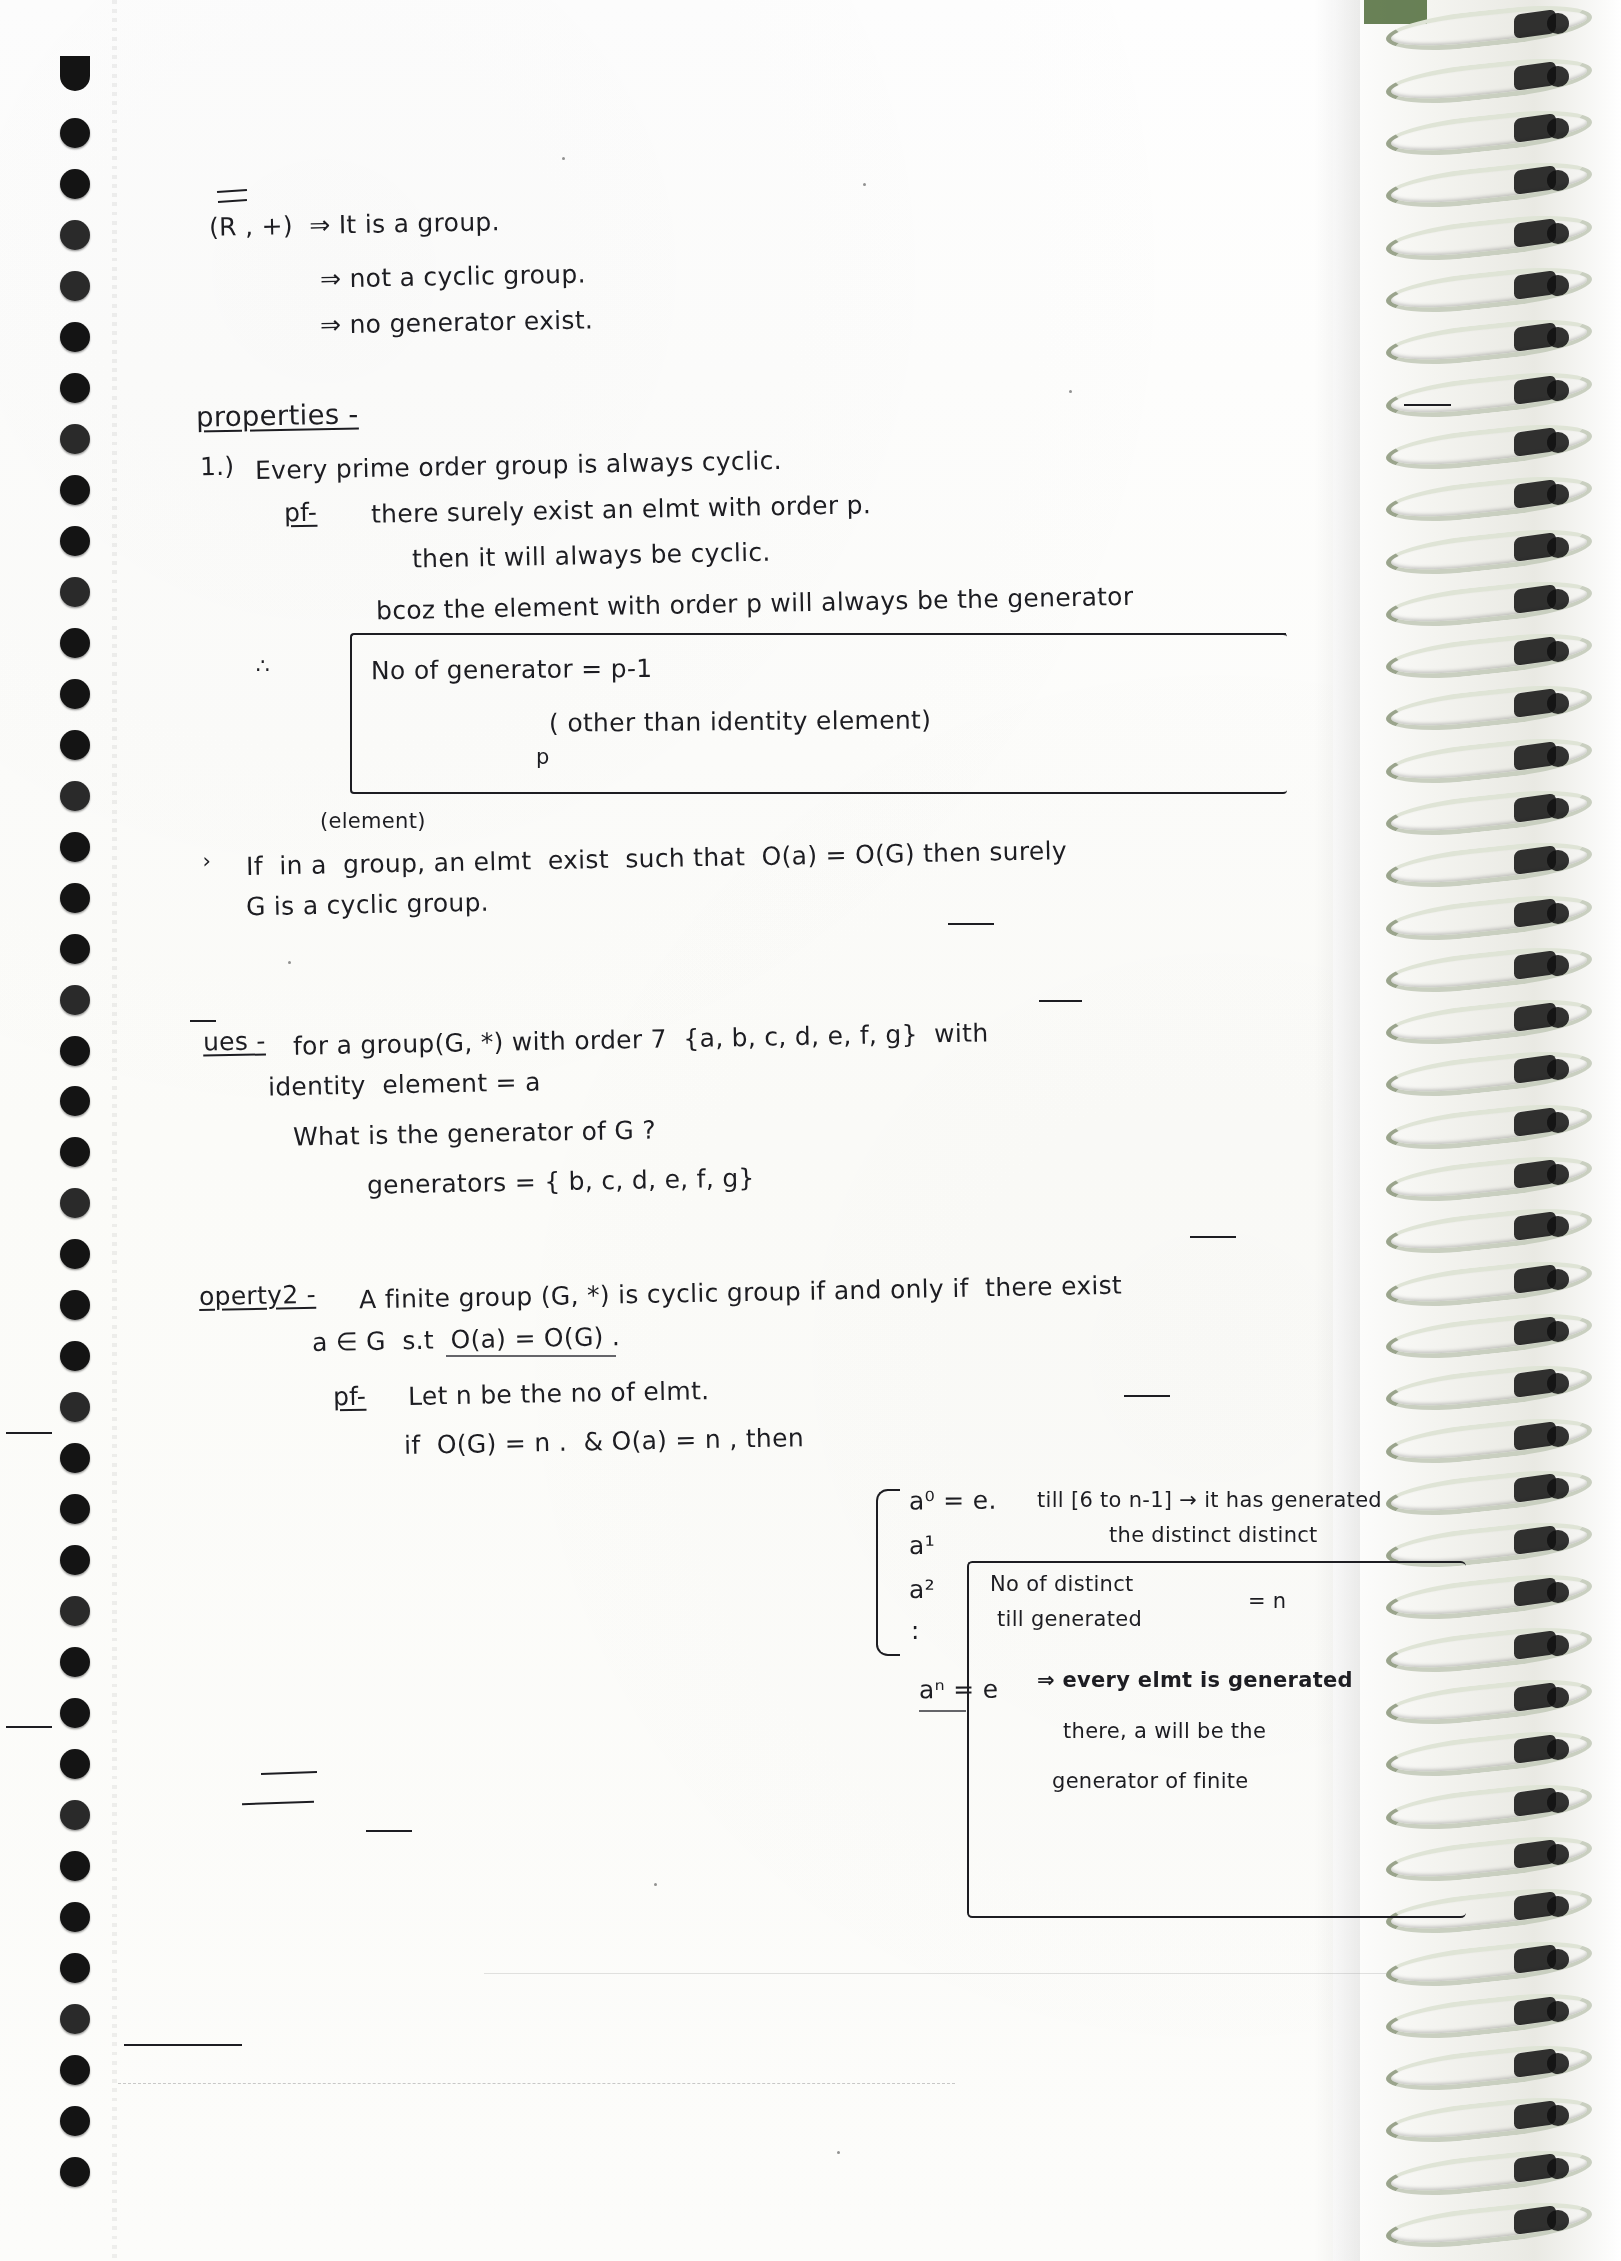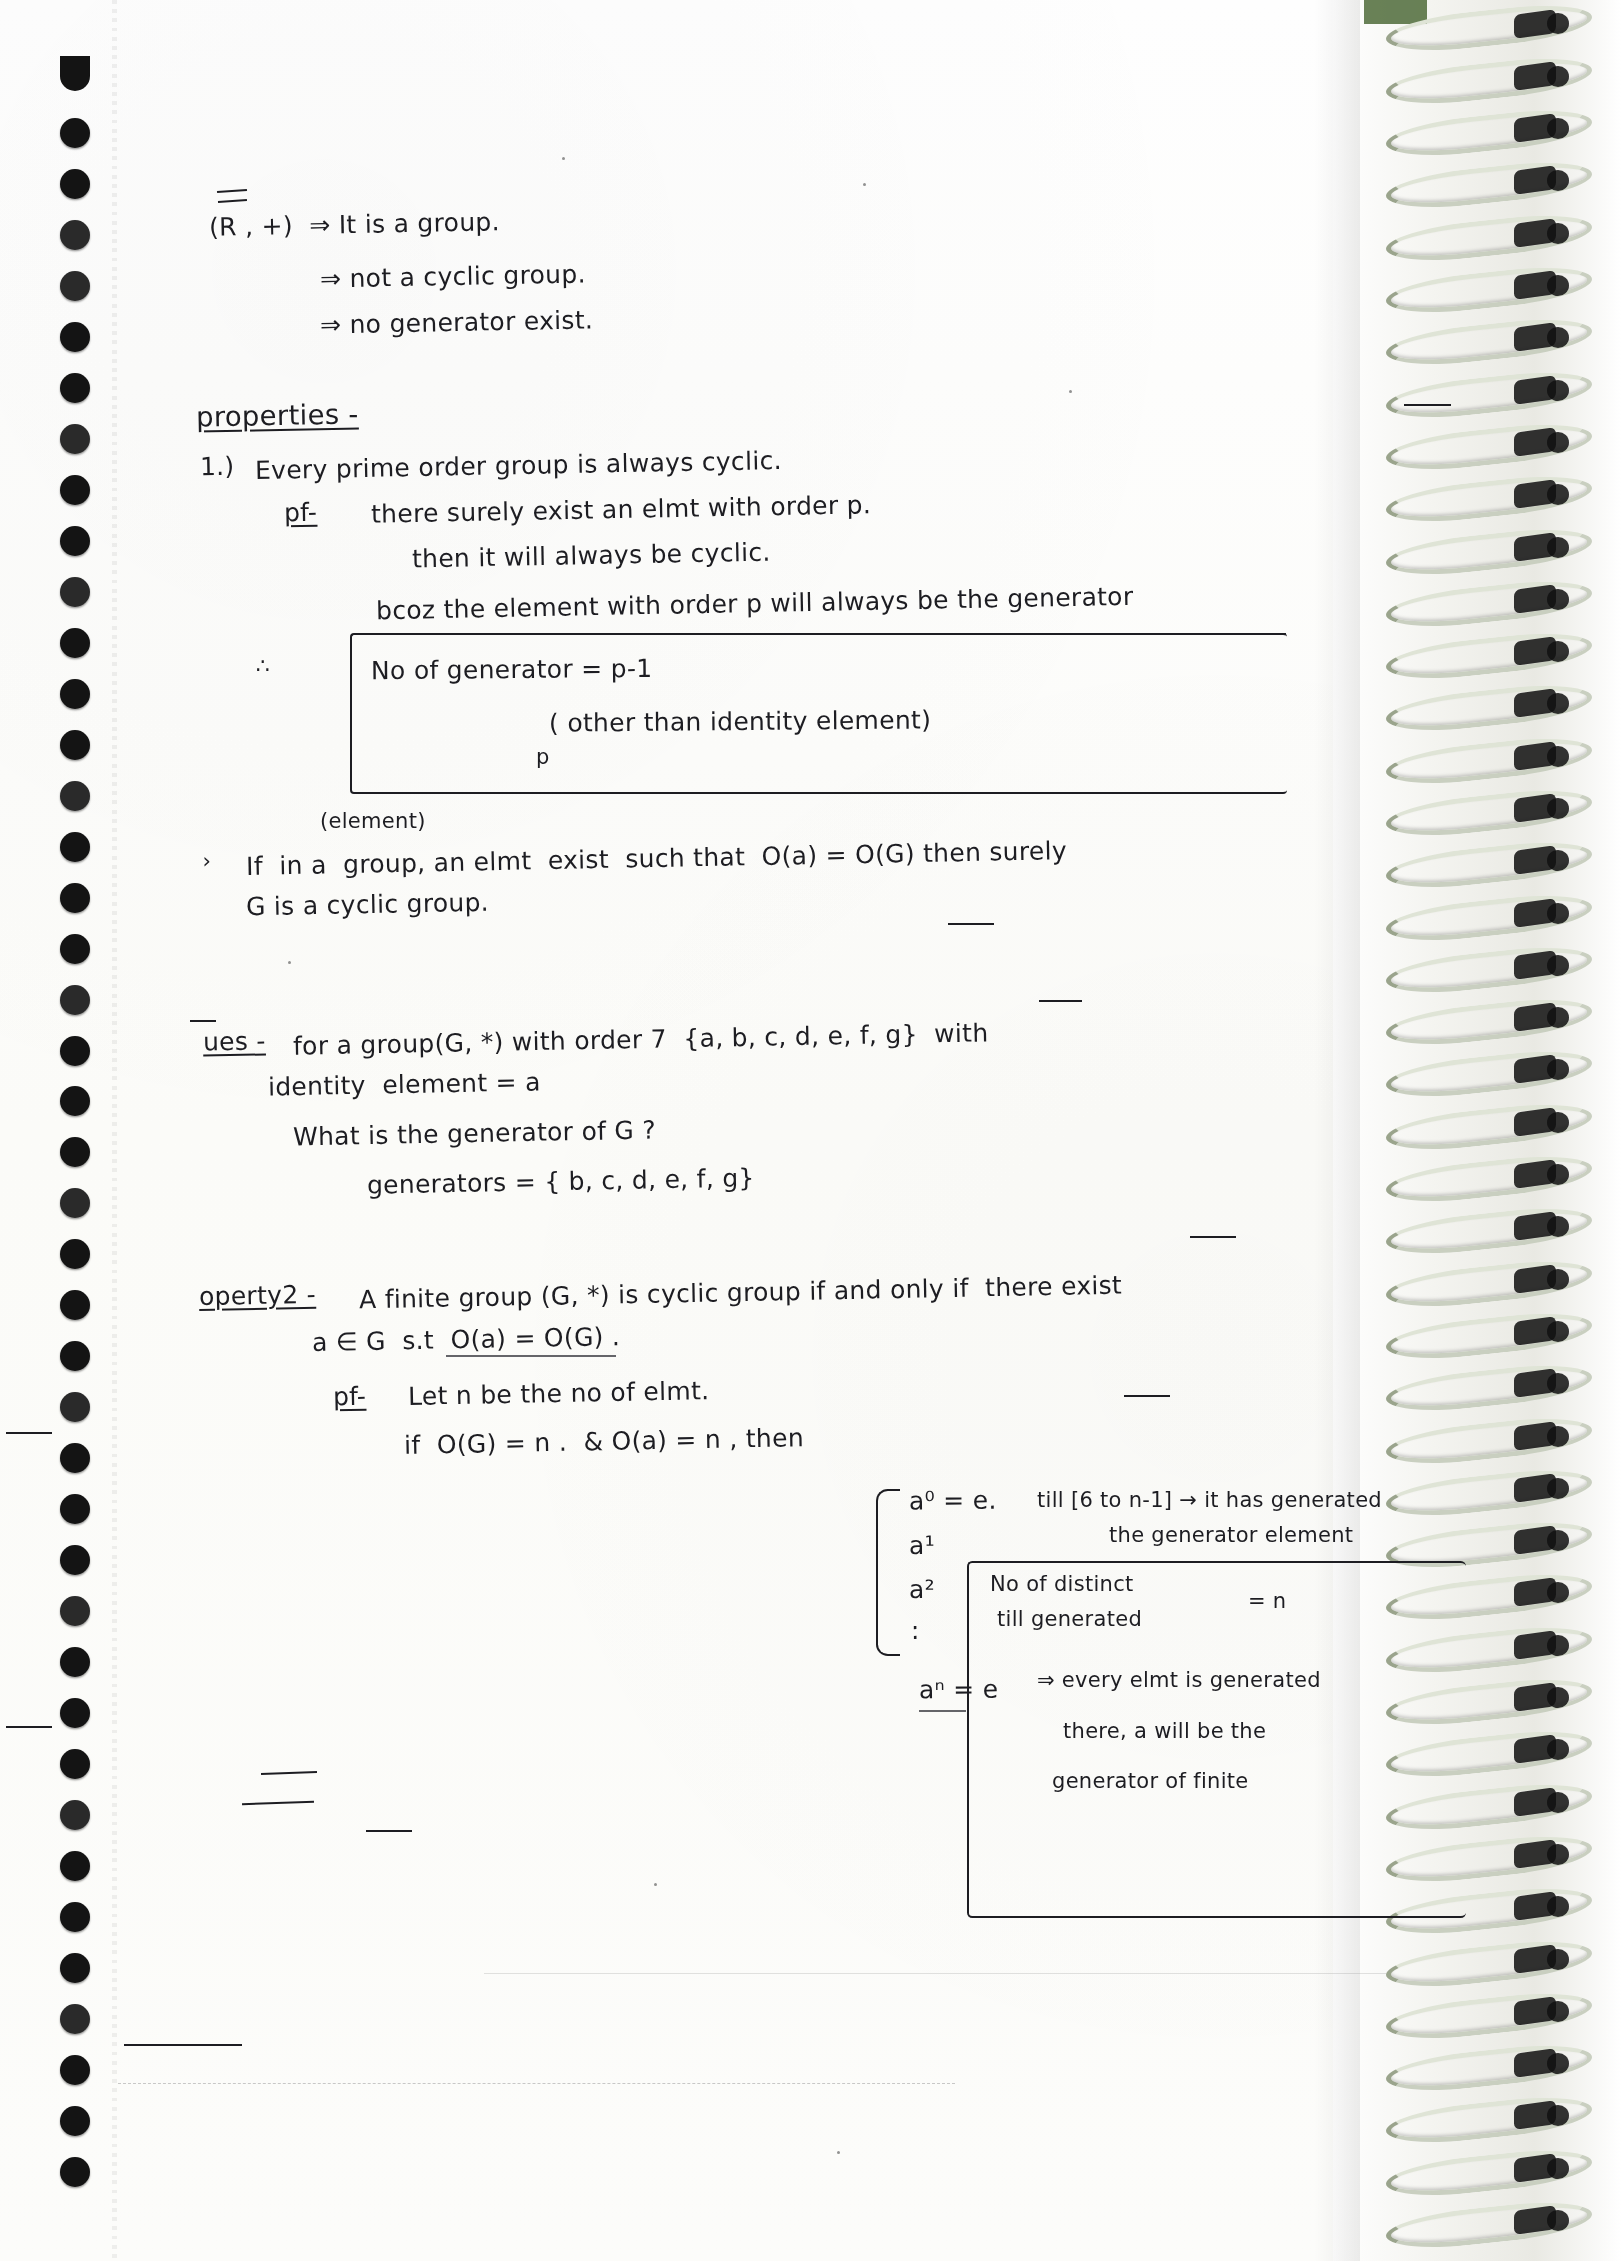--- a/index.html
+++ b/index.html
@@ -522,27 +522,27 @@
 
     <div class="brace" style="left:680px; top:1489px; height:163px;"></div>
     <div class="ink hw" style="left:713px; top:1485px;">a⁰ = e.</div>
     <div class="ink hw" style="left:713px; top:1530px;">a¹</div>
     <div class="ink hw" style="left:713px; top:1574px;">a²</div>
     <div class="ink hw" style="left:715px; top:1615px;">:</div>
     <div class="ink hw" style="left:723px; top:1674px;">aⁿ = e</div>
     <div class="hline" style="left:723px; top:1710px; width:47px;"></div>
 
     <div class="ink hw-sm" style="left:841px; top:1488px;">till [6 to n-1] → it has generated</div>
-    <div class="ink hw-sm" style="left:913px; top:1523px;">the generator element</div>
+    <div class="ink hw-sm" style="left:913px; top:1523px;">the distinct distinct</div>
 
     <div class="bracket bracket-box" style="left:771px; top:1561px; width:497px; height:353px; border-radius:5.2px; border-right:none;"></div>
     <div class="ink hw-sm" style="left:794px; top:1572px;">No of distinct</div>
     <div class="ink hw-sm" style="left:801px; top:1607px;">till generated</div>
     <div class="ink hw-sm" style="left:1052px; top:1589px;">= n</div>
-    <div class="ink hw-sm" style="left:841px; top:1668px;">⇒ every elmt is generated</div>
+    <div class="ink hw-sm" style="left:841px; top:1668px;font-weight:bold;">⇒ every elmt is generated</div>
     <div class="ink hw-sm" style="left:867px; top:1719px;">there, a will be the</div>
     <div class="ink hw-sm" style="left:856px; top:1769px;">generator of finite</div>
 
     <div class="dash" style="left:1208px; top:404px; width:47px;"></div>
     <div class="dash" style="left:752px; top:923px; width:46px;"></div>
     <div class="dash" style="left:843px; top:1000px; width:43px;"></div>
     <div class="dash" style="left:994px; top:1236px; width:46px;"></div>
     <div class="dash" style="left:928px; top:1395px; width:46px;"></div>
     <div class="dash" style="left:-190px; top:1432px; width:46px;"></div>
     <div class="dash" style="left:-190px; top:1726px; width:46px;"></div>

